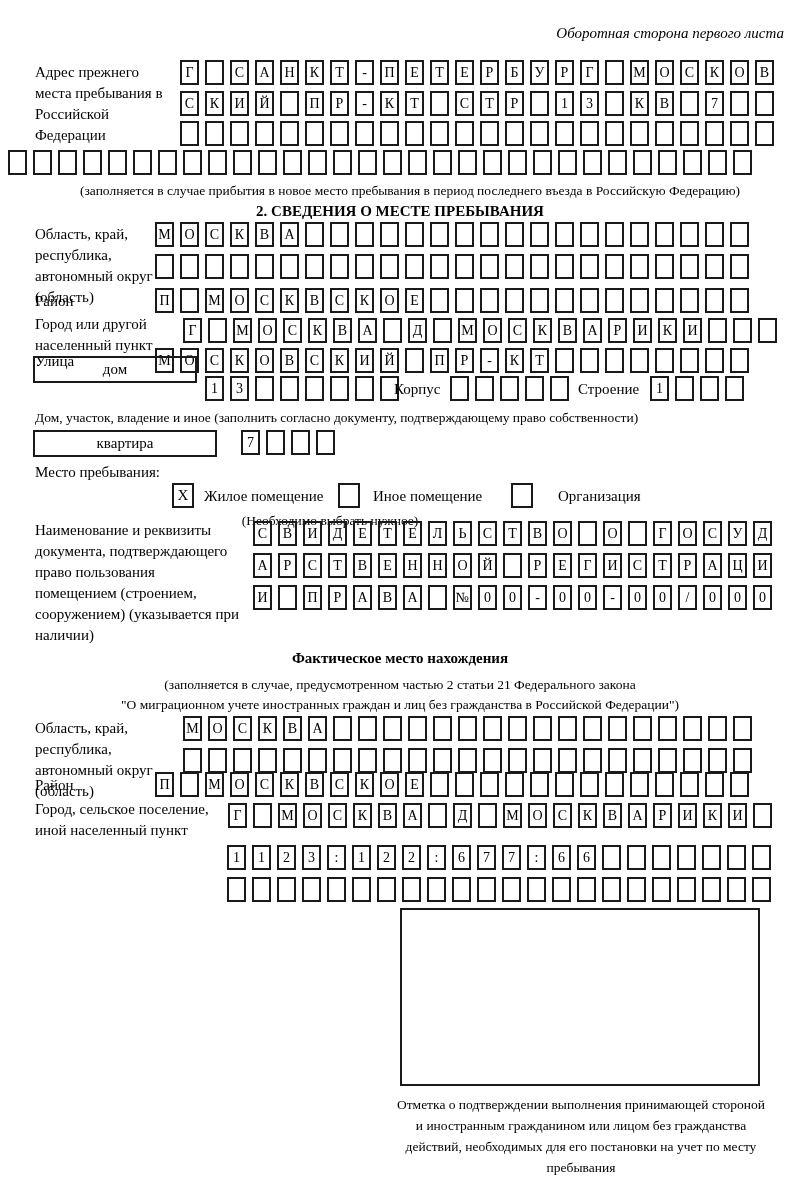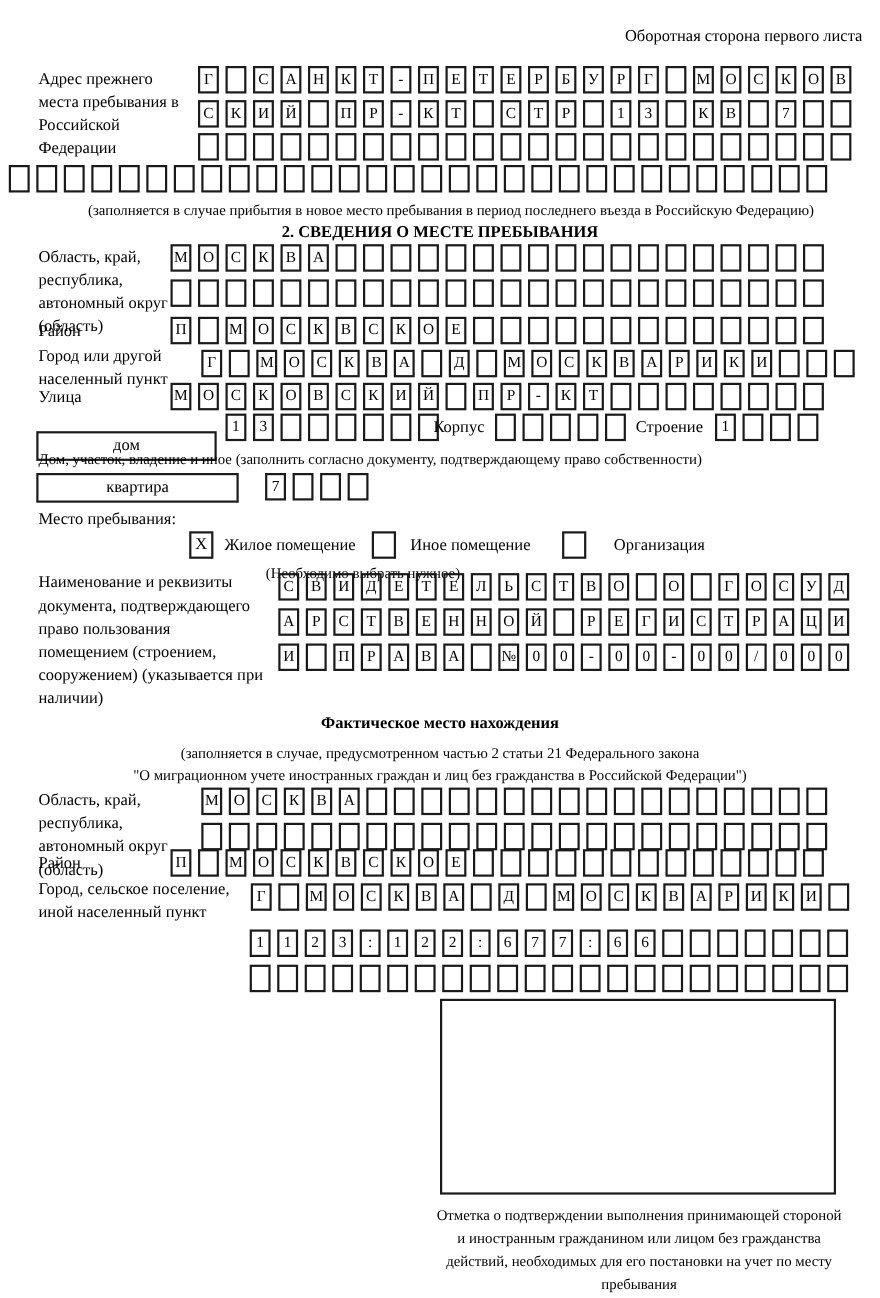--- a/index.html
+++ b/index.html
@@ -27,21 +27,21 @@
     width:22px; height:25px; border:2px solid #1a1a1a;
     display:flex; align-items:center; justify-content:center; font-size:15px;
   }
   .stampbox { border:2px solid #1a1a1a; background:#fff; }
 </style>
 </head>
 <body>
 
 <div id="page">
 
-  <div class="abs lbl" style="top:23px; right:16px;">Оборотная сторона первого листа</div>
+  <div class="abs lbl" style="top:23px; right:16px;font-style:italic;">Оборотная сторона первого листа</div>
 
   <div class="abs lbl" style="left:35px; top:62px; width:140px;">Адрес прежнего места пребывания в Российской Федерации</div>
   <div class="abs row" style="left:180px; top:60px;">
       <span class="cell">Г</span>
       <span class="cell"></span>
       <span class="cell">С</span>
       <span class="cell">А</span>
       <span class="cell">Н</span>
       <span class="cell">К</span>
       <span class="cell">Т</span>
@@ -282,21 +282,21 @@
       <span class="cell"></span>
       <span class="cell"></span>
       <span class="cell"></span>
       <span class="cell"></span>
       <span class="cell"></span>
       <span class="cell"></span>
       <span class="cell"></span>
       <span class="cell"></span>
     </div>
 
-  <div class="abs wbox" style="left:33px; top:392px; width:164px;">дом</div>
+  <div class="abs wbox" style="left:33px; top:356px; width:164px;">дом</div>
   <div class="abs row" style="left:205px; top:376px;">
       <span class="cell">1</span>
       <span class="cell">3</span>
       <span class="cell"></span>
       <span class="cell"></span>
       <span class="cell"></span>
       <span class="cell"></span>
       <span class="cell"></span>
       <span class="cell"></span>
     </div>

